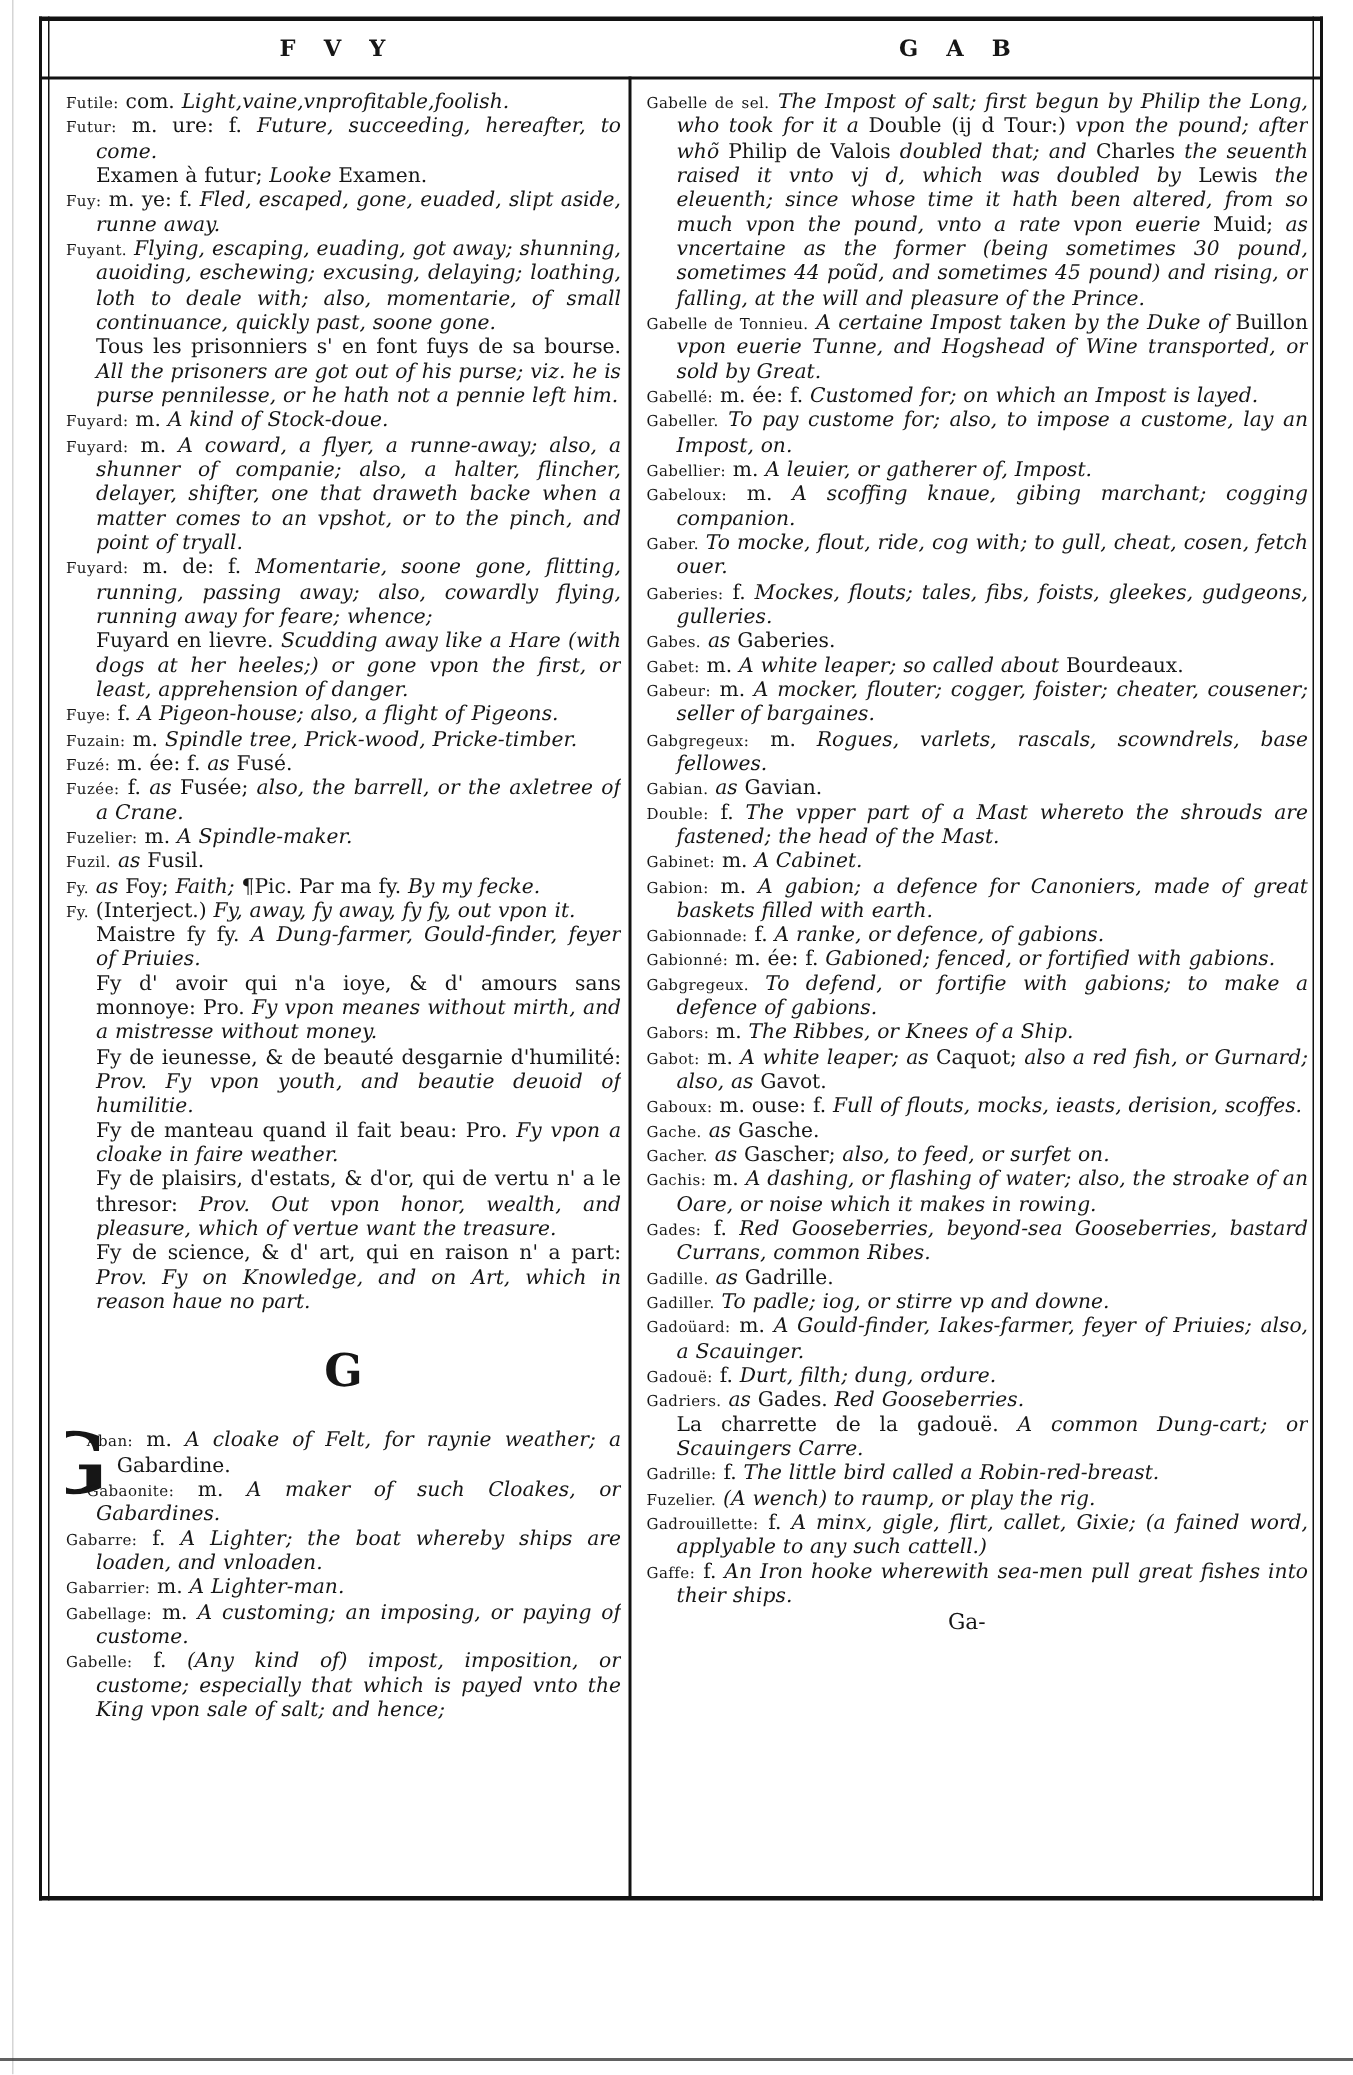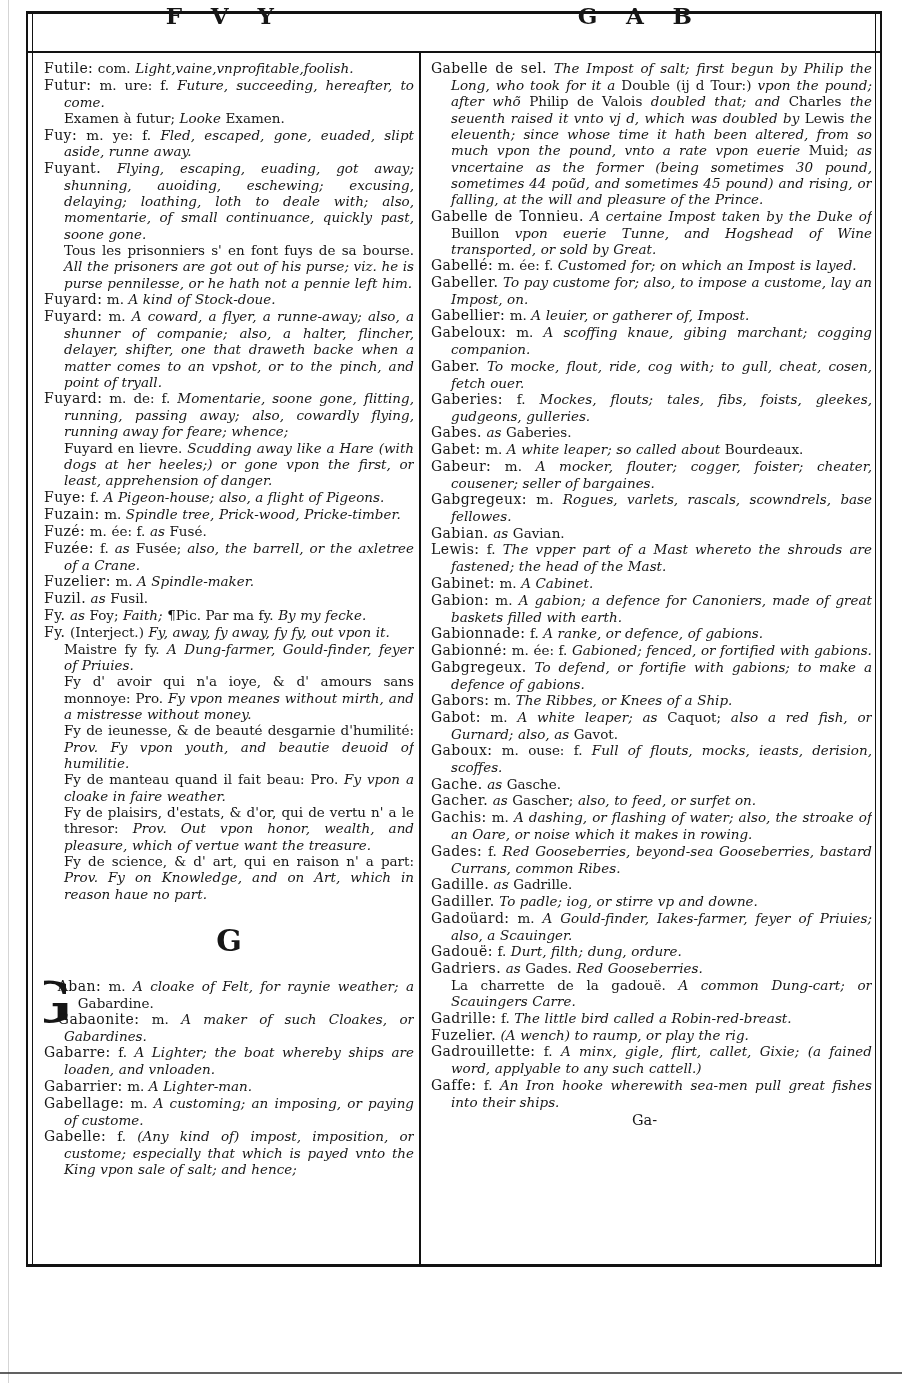--- a/index.html
+++ b/index.html
@@ -17,37 +17,37 @@
   .rule-top{left:26px;top:11px;width:856px;height:3px;}
   .rule-under-header{left:26px;top:51px;width:856px;height:2px;}
   .rule-bottom{left:26px;top:1264px;width:856px;height:3px;}
   .vrule-left-outer{left:26px;top:11px;width:2px;height:1256px;}
   .vrule-left-inner{left:32px;top:11px;width:1px;height:1256px;}
   .vrule-right-outer{left:880px;top:11px;width:2px;height:1256px;}
   .vrule-right-inner{left:875px;top:11px;width:1px;height:1256px;}
   .col-divider{left:419px;top:51px;width:2px;height:1213px;}
   
   .running-head{
-    position:absolute;top:0;height:32px;line-height:32px;
-    font-size:23px;font-weight:bold;letter-spacing:.45em;text-align:center;
+    position:absolute;top:16px;height:32px;line-height:32px;
+    font-size:15px;font-weight:bold;letter-spacing:.45em;text-align:center;
   }
   .head-left{left:90px;width:270px;}
   .head-right{left:505px;width:270px;}
   
   .col{position:absolute;top:60px;overflow:hidden;}
   .col-left{left:44px;width:370px;height:1200px;}
   .col-right{left:431px;width:441px;height:1200px;}
   
   .entry{
     font-size:13.5px;line-height:1.21;text-align:justify;
     padding-left:20px;text-indent:-20px;
     word-spacing:.02em;
   }
   .entry.indent{padding-left:0;text-indent:0;margin-left:20px;}
-  .hw{font-size:14px;letter-spacing:.03em;}
+  .hw{font-size:10px;letter-spacing:.03em;}
   .ro{font-style:normal;}
   .it{font-style:italic;}
   .section-letter{
     text-align:center;font-size:30px;font-weight:bold;
     margin:24px 0 22px 0;line-height:1;
   }
   .entry.dc{padding-left:20px;}
   .dropcap{
     float:left;font-size:56px;line-height:44px;font-weight:bold;
     padding:2px 6px 0 0;margin-left:-20px;
@@ -114,21 +114,21 @@
     <div class="entry"><span class="hw">Gabeller.</span><span class="ro"> </span><span class="it">To pay custome for; also, to impose a custome, lay an Impost, on.</span></div>
     <div class="entry"><span class="hw">Gabellier:</span><span class="ro"> m. </span><span class="it">A leuier, or gatherer of, Impost.</span></div>
     <div class="entry"><span class="hw">Gabeloux:</span><span class="ro"> m. </span><span class="it">A scoffing knaue, gibing marchant; cogging companion.</span></div>
     <div class="entry"><span class="hw">Gaber.</span><span class="ro"> </span><span class="it">To mocke, flout, ride, cog with; to gull, cheat, cosen, fetch ouer.</span></div>
     <div class="entry"><span class="hw">Gaberies:</span><span class="ro"> f. </span><span class="it">Mockes, flouts; tales, fibs, foists, gleekes, gudgeons, gulleries.</span></div>
     <div class="entry"><span class="hw">Gabes.</span><span class="ro"> </span><span class="it">as </span><span class="ro">Gaberies.</span></div>
     <div class="entry"><span class="hw">Gabet:</span><span class="ro"> m. </span><span class="it">A white leaper; so called about </span><span class="ro">Bourdeaux.</span></div>
     <div class="entry"><span class="hw">Gabeur:</span><span class="ro"> m. </span><span class="it">A mocker, flouter; cogger, foister; cheater, cousener; seller of bargaines.</span></div>
     <div class="entry"><span class="hw">Gabgregeux:</span><span class="ro"> m. </span><span class="it">Rogues, varlets, rascals, scowndrels, base fellowes.</span></div>
     <div class="entry"><span class="hw">Gabian.</span><span class="ro"> </span><span class="it">as </span><span class="ro">Gavian.</span></div>
-    <div class="entry"><span class="hw">Lewis:</span><span class="ro"> f. </span><span class="it">The vpper part of a Mast whereto the shrouds are fastened; the head of the Mast.</span></div>
+    <div class="entry"><span class="hw">Double:</span><span class="ro"> f. </span><span class="it">The vpper part of a Mast whereto the shrouds are fastened; the head of the Mast.</span></div>
     <div class="entry"><span class="hw">Gabinet:</span><span class="ro"> m. </span><span class="it">A Cabinet.</span></div>
     <div class="entry"><span class="hw">Gabion:</span><span class="ro"> m. </span><span class="it">A gabion; a defence for Canoniers, made of great baskets filled with earth.</span></div>
     <div class="entry"><span class="hw">Gabionnade:</span><span class="ro"> f. </span><span class="it">A ranke, or defence, of gabions.</span></div>
     <div class="entry"><span class="hw">Gabionné:</span><span class="ro"> m. ée: f. </span><span class="it">Gabioned; fenced, or fortified with gabions.</span></div>
     <div class="entry"><span class="hw">Gabgregeux.</span><span class="ro"> </span><span class="it">To defend, or fortifie with gabions; to make a defence of gabions.</span></div>
     <div class="entry"><span class="hw">Gabors:</span><span class="ro"> m. </span><span class="it">The Ribbes, or Knees of a Ship.</span></div>
     <div class="entry"><span class="hw">Gabot:</span><span class="ro"> m. </span><span class="it">A white leaper; as </span><span class="ro">Caquot; </span><span class="it">also a red fish, or Gurnard; also, as </span><span class="ro">Gavot.</span></div>
     <div class="entry"><span class="hw">Gaboux:</span><span class="ro"> m. ouse: f. </span><span class="it">Full of flouts, mocks, ieasts, derision, scoffes.</span></div>
     <div class="entry"><span class="hw">Gache.</span><span class="ro"> </span><span class="it">as </span><span class="ro">Gasche.</span></div>
     <div class="entry"><span class="hw">Gacher.</span><span class="ro"> </span><span class="it">as </span><span class="ro">Gascher; </span><span class="it">also, to feed, or surfet on.</span></div>

